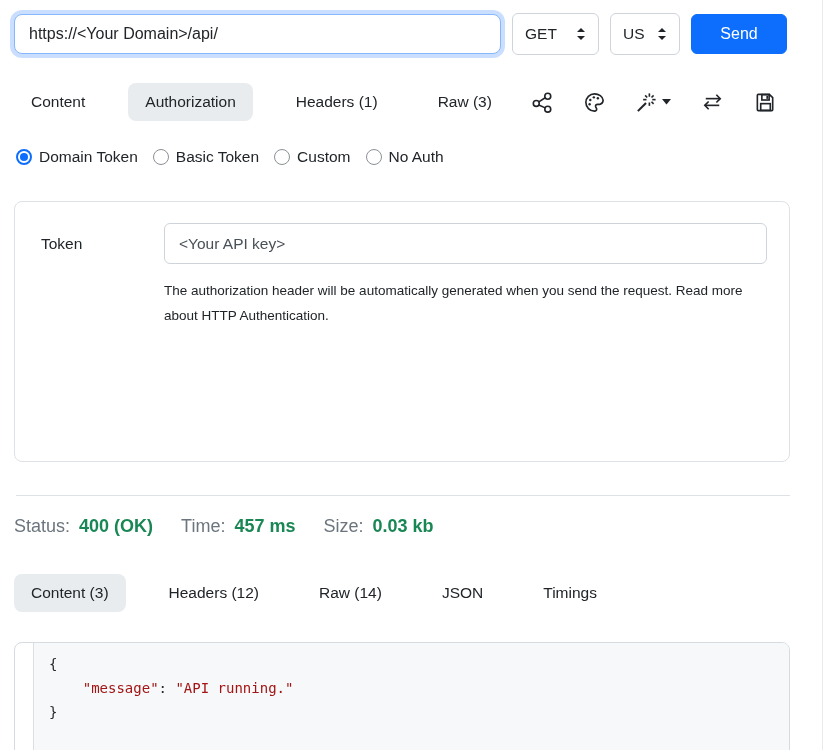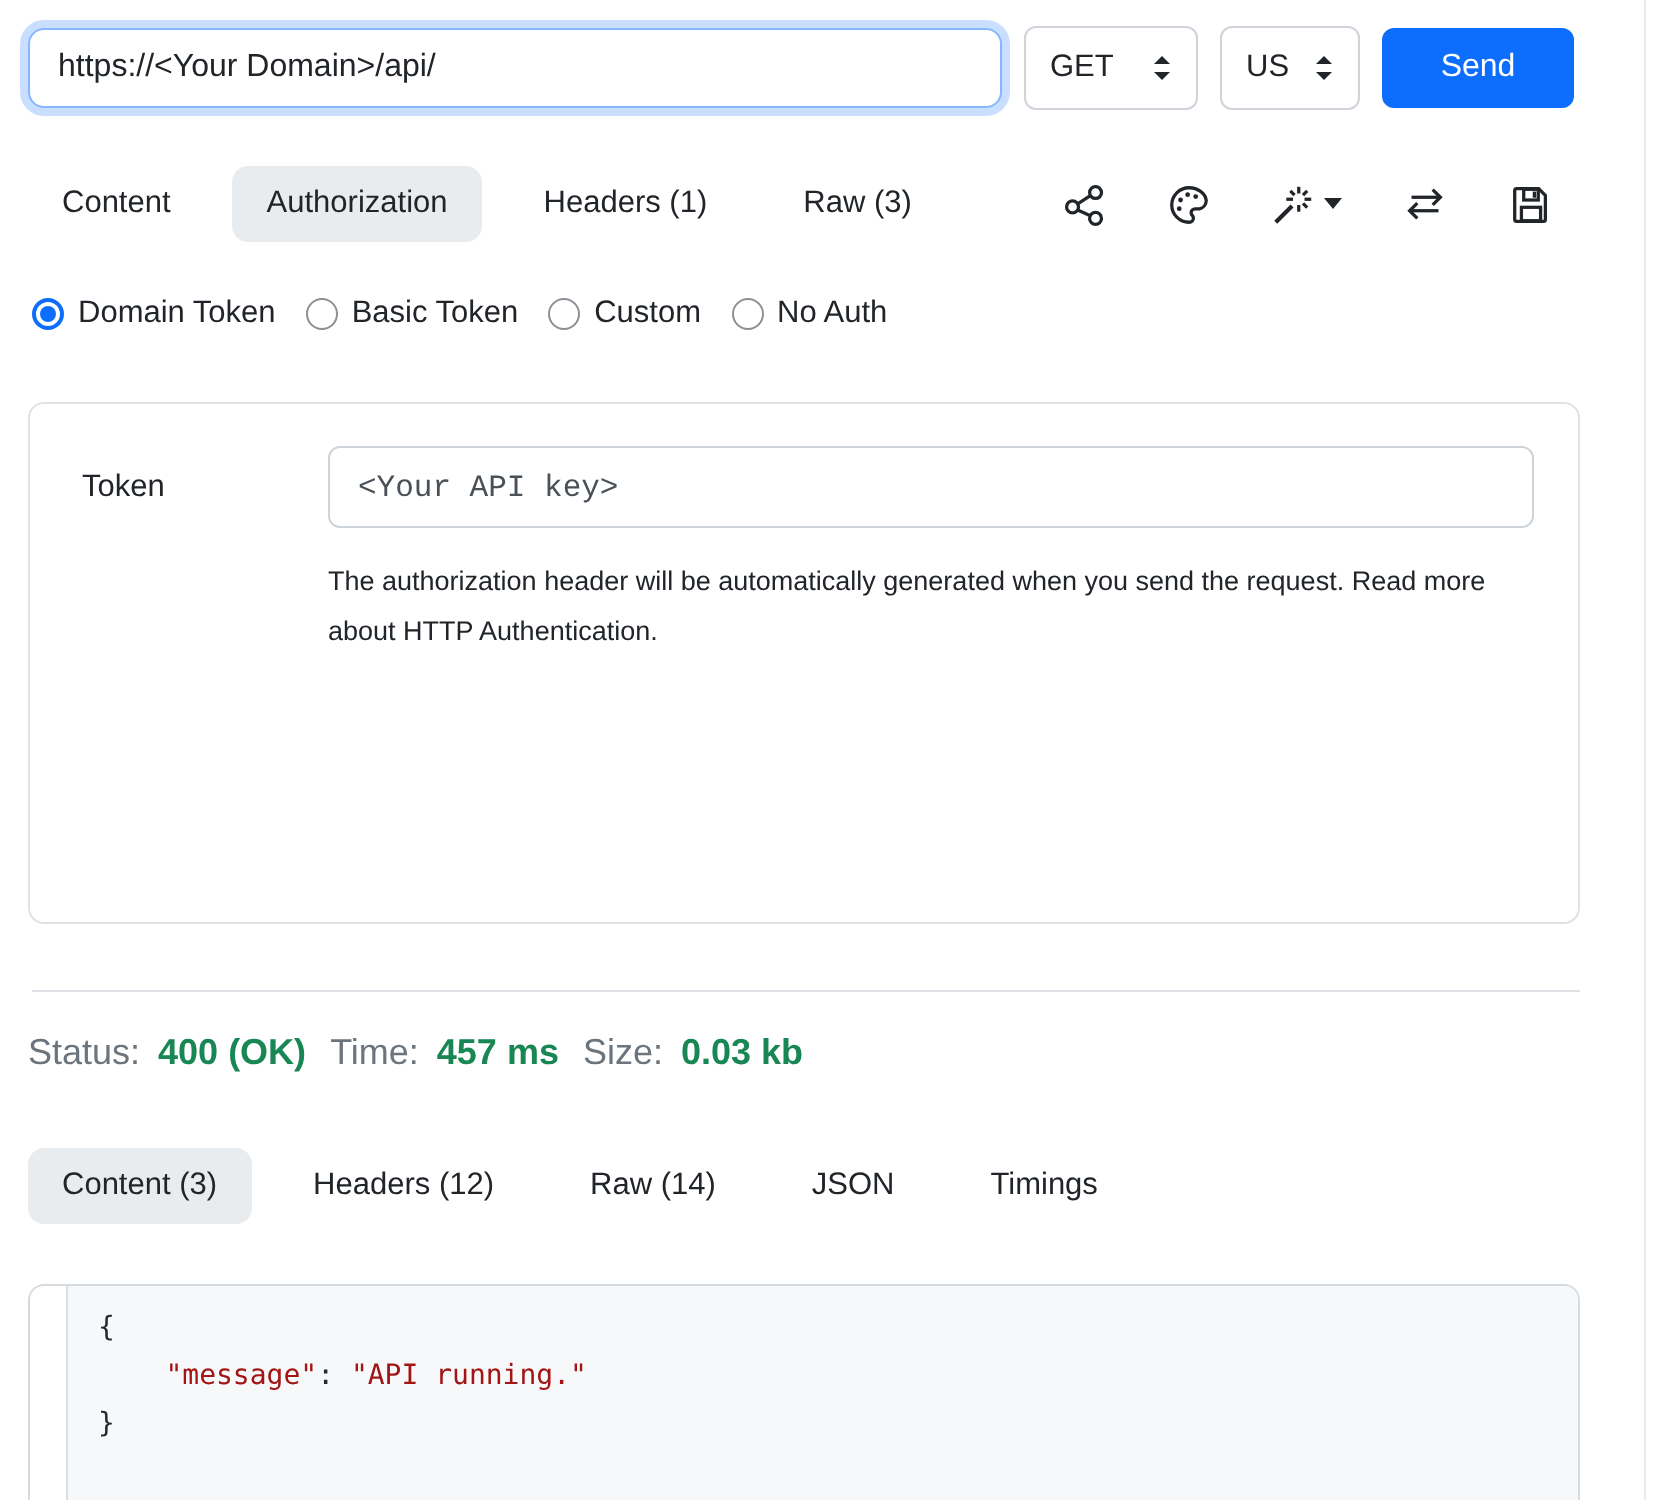--- a/index.html
+++ b/index.html
@@ -17,47 +17,47 @@
     display:flex; align-items:center; justify-content:space-between; padding:0 12px;
     font-size:15.5px; cursor:pointer; }
   .select-method { width:87px; }
   .select-region { width:70px; }
   .updown { display:block; }
   .send-btn { width:96px; height:40px; background:#0d6efd; border:1px solid #0d6efd;
     border-radius:6px; color:#fff; font-size:16px; font-family:inherit; cursor:pointer; }
 
   
   .tabs-row { display:flex; align-items:center; margin:28px 47px 0 14px; }
-  .tabs-group { display:flex; align-items:center; gap:14px; }
+  .tabs-group { display:flex; align-items:center; gap:26px; }
   .tab { padding:10px 17px; font-size:15.5px; border-radius:8px; white-space:nowrap; cursor:pointer; }
   .tab.active { background:#e9ecef; }
   .icons-group { margin-left:auto; display:flex; align-items:center; gap:29px; padding-right:13px; }
   .tool-icon { display:flex; align-items:center; gap:4px; cursor:pointer; }
   .tool-icon svg { display:block; }
 
   
   .auth-row { display:flex; align-items:center; gap:15px; margin:27px 47px 0 16px; }
   .radio-item { display:flex; align-items:center; gap:7px; cursor:pointer; font-size:15.5px; }
   .radio { width:16px; height:16px; border-radius:50%; border:1px solid #8b9095; background:#fff; position:relative; flex:0 0 auto; }
   .radio.checked { border:2px solid #0d6efd; }
   .radio.checked::after { content:""; position:absolute; left:2px; top:2px; width:8px; height:8px;
     border-radius:50%; background:#0d6efd; }
 
   
   .card { margin:35px 47px 0 14px; width:776px; height:261px; border:1px solid #dee2e6; border-radius:8px; display:flex;gap:26px; }
   .card-label-col { width:151px; padding:33px 0 0 26px; font-size:15.5px; }
   .card-main-col { flex:1; padding:21px 22px 0 0; }
   .token-input { width:603px; height:41px; border:1px solid #ced4da; border-radius:6px;
-    padding:0 14px; font-size:15.5px; font-family:Liberation Mono, monospace; color:#495057; outline:none; }
+    padding:0 14px; font-size:15.5px; font-family:Liberation Sans, sans-serif; color:#495057; outline:none; }
   .token-input::placeholder { color:#495057; opacity:1; }
   .help-text { margin-top:14px; font-size:13.5px; line-height:25px; color:#212529; max-width:600px; }
 
   
   .divider { margin:33px 47px 0 16px; border-top:1px solid #dee2e6; height:0; }
-  .status-row { display:flex; align-items:baseline; gap:12px; margin:20px 47px 0 14px; font-size:18px; }
+  .status-row { display:flex; align-items:baseline; gap:28px; margin:20px 47px 0 14px; font-size:18px; }
   .status-pair { display:flex; align-items:baseline; gap:9px; }
   .status-label { color:#6c757d; }
   .status-value { color:#198754; font-weight:700; }
 
   .resp-tabs { margin-top:37px; }
   .resp-tabs .tabs-group { }
 
   
   .code-block { margin:30px 47px 0 14px; width:776px; height:120px; border:1px solid #d6dbe0;
     border-radius:8px; background:#fff; overflow:hidden; }

